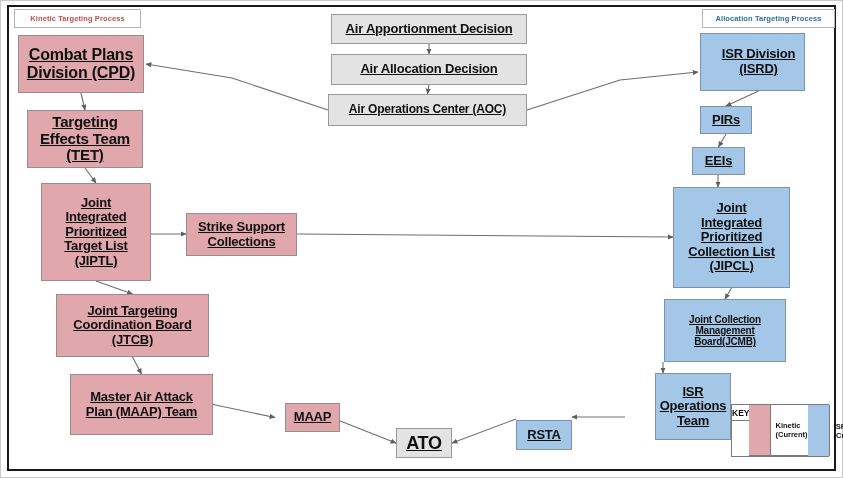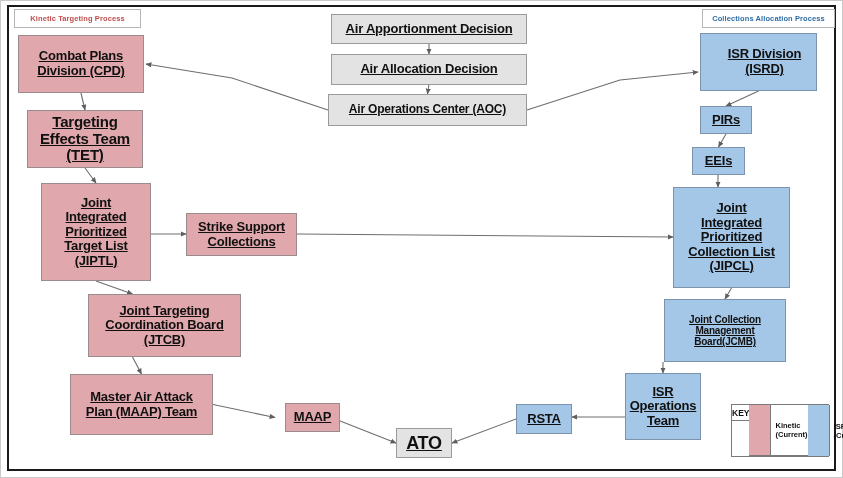--- a/index.html
+++ b/index.html
@@ -108,34 +108,34 @@
         <polyline points="663,362 663,373" marker-end="url(#ah)"></polyline>
         <polyline points="625,417 572,417" marker-end="url(#ah)"></polyline>
         <polyline points="516,419 452,443" marker-end="url(#ah)"></polyline>
       </g>
   </svg>
 
   <div class="tag tag-kin" style="left:14px;top:9px;width:127px;height:19px;text-align:right;">
     <span>Kinetic Targeting Process</span>
   </div>
   <div class="tag tag-isr" style="left:702px;top:9px;width:133px;height:19px;">
-    <span>Collections Allocation Process</span>
+    <span>Allocation Targeting Process</span>
   </div>
 
   <div id="node-layer">
-      <div class="node kin" style="left: 18px; top: 35px; width: 126px; height: 58px; font-size: 13px;">
+      <div class="node kin" style="left: 18px; top: 35px; width: 126px; height: 58px; font-size: 16px;">
         <span>Combat Plans<br>Division (CPD)</span>
       </div>
       <div class="node kin" style="left: 27px; top: 110px; width: 116px; height: 58px; font-size: 15px;">
         <span>Targeting<br>Effects Team<br>(TET)</span>
       </div>
       <div class="node kin" style="left: 41px; top: 183px; width: 110px; height: 98px; font-size: 13px;">
         <span>Joint<br>Integrated<br>Prioritized<br>Target List<br>(JIPTL)</span>
       </div>
-      <div class="node kin" style="left: 56px; top: 294px; width: 153px; height: 63px; font-size: 13px; margin-left: 32px;">
+      <div class="node kin" style="left: 56px; top: 294px; width: 153px; height: 63px; font-size: 13px;">
         <span>Joint Targeting<br>Coordination Board<br>(JTCB)</span>
       </div>
       <div class="node kin" style="left: 70px; top: 374px; width: 143px; height: 61px; font-size: 13px;">
         <span>Master Air Attack<br>Plan (MAAP) Team</span>
       </div>
       <div class="node kin" style="left: 285px; top: 403px; width: 55px; height: 29px; font-size: 13px;">
         <span>MAAP</span>
       </div>
       <div class="node kin" style="left: 186px; top: 213px; width: 111px; height: 43px; font-size: 13px;">
         <span>Strike Support<br>Collections</span>
@@ -145,39 +145,39 @@
       </div>
       <div class="node neu" style="left: 331px; top: 54px; width: 196px; height: 31px; font-size: 13px;">
         <span>Air Allocation Decision</span>
       </div>
       <div class="node neu" style="left: 328px; top: 94px; width: 199px; height: 32px; font-size: 12px;">
         <span>Air Operations Center (AOC)</span>
       </div>
       <div class="node neu" style="left: 396px; top: 428px; width: 56px; height: 30px; font-size: 18px;">
         <span>ATO</span>
       </div>
-      <div class="node isr" style="left: 700px; top: 33px; width: 117px; height: 58px; font-size: 13px; padding-left: 12px;">
+      <div class="node isr" style="left: 700px; top: 33px; width: 105px; height: 58px; font-size: 13px; padding-left: 12px;">
         <span>ISR Division<br>(ISRD)</span>
       </div>
       <div class="node isr" style="left: 700px; top: 106px; width: 52px; height: 28px; font-size: 13px;">
         <span>PIRs</span>
       </div>
       <div class="node isr" style="left: 692px; top: 147px; width: 53px; height: 28px; font-size: 13px;">
         <span>EEIs</span>
       </div>
       <div class="node isr" style="left: 673px; top: 187px; width: 117px; height: 101px; font-size: 13px;">
         <span>Joint<br>Integrated<br>Prioritized<br>Collection List<br>(JIPCL)</span>
       </div>
       <div class="node isr" style="left: 664px; top: 299px; width: 122px; height: 63px; font-size: 10px;">
         <span>Joint Collection<br>Management<br>Board(JCMB)</span>
       </div>
-      <div class="node isr" style="left: 625px; top: 373px; width: 76px; height: 67px; font-size: 13px;">
+      <div class="node isr" style="left: 655px; top: 373px; width: 76px; height: 67px; font-size: 13px;">
         <span>ISR<br>Operations<br>Team</span>
       </div>
-      <div class="node isr" style="left: 516px; top: 404px; width: 56px; height: 30px; font-size: 13px;">
+      <div class="node isr" style="left: 516px; top: 420px; width: 56px; height: 30px; font-size: 13px;">
         <span>RSTA</span>
       </div>
     </div>
 
   <div id="key">
     <div class="key-title">KEY</div>
     <div class="key-row">
       <div class="key-sw kin"></div>
       <div class="key-lbl">Kinetic (Current)</div>
     </div>

